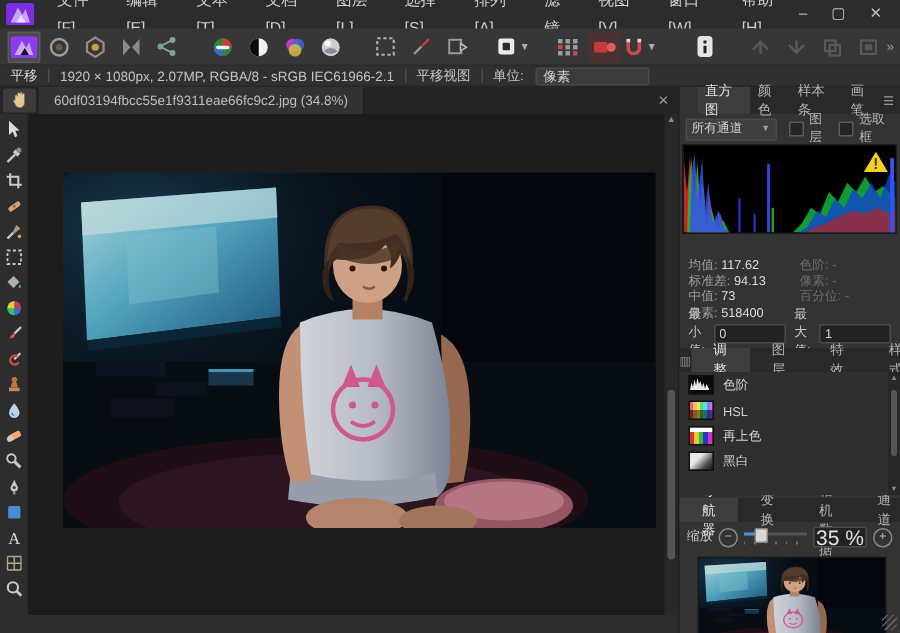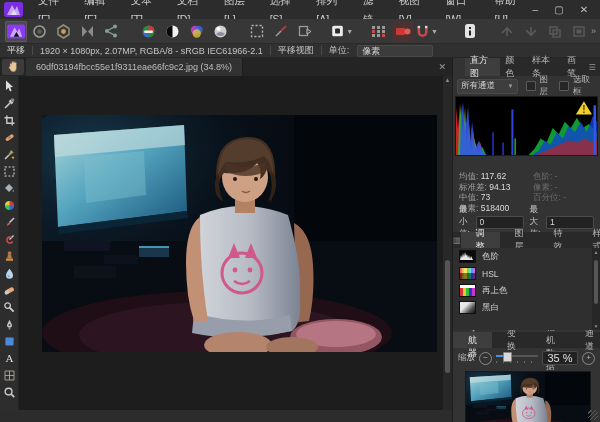--- a/index.html
+++ b/index.html
@@ -97,21 +97,21 @@
   .circ-btn{width:11px;height:11px;border:1px solid #8a8a8a;border-radius:50%;color:#bbb;
             display:flex;align-items:center;justify-content:center;font-size:8px;line-height:1;flex:none;}
   .slider{flex:1;height:12px;position:relative;}
   .slider .track{position:absolute;left:0;right:0;top:3px;height:2px;background:#555;}
   .slider .fill{position:absolute;left:0;top:3px;height:2px;width:18%;background:#4a90d9;}
   .slider .knob{position:absolute;left:16%;top:0;width:7px;height:8px;background:#d8d8d8;
                 border:1px solid #888;border-radius:1px;}
   .slider .ticks{position:absolute;left:0;right:0;top:9px;height:2px;
                  background-image:repeating-linear-gradient(90deg,#6a6a6a 0 1px,transparent 1px 7px);}
   .zoom-val{width:34px;height:12px;background:#222;border:1px solid #4a4a4a;border-radius:2px;
-            color:#e0e0e0;display:flex;align-items:center;justify-content:center;font-size:11px;flex:none;}
+            color:#e0e0e0;display:flex;align-items:center;justify-content:center;font-size:14px;flex:none;}
   .nav-wrap{flex:1;position:relative;}
   .nav-thumb{position:absolute;left:12px;top:3px;width:124px;height:62px;border:1px solid #1a1a1a;}
   .grip{position:absolute;right:2px;bottom:2px;width:10px;height:10px;
         background:repeating-linear-gradient(135deg,transparent 0 2px,#5a5a5a 2px 3px);}
   svg{display:block;}
 </style>
 </head>
 <body>
 
 <div id="app">

